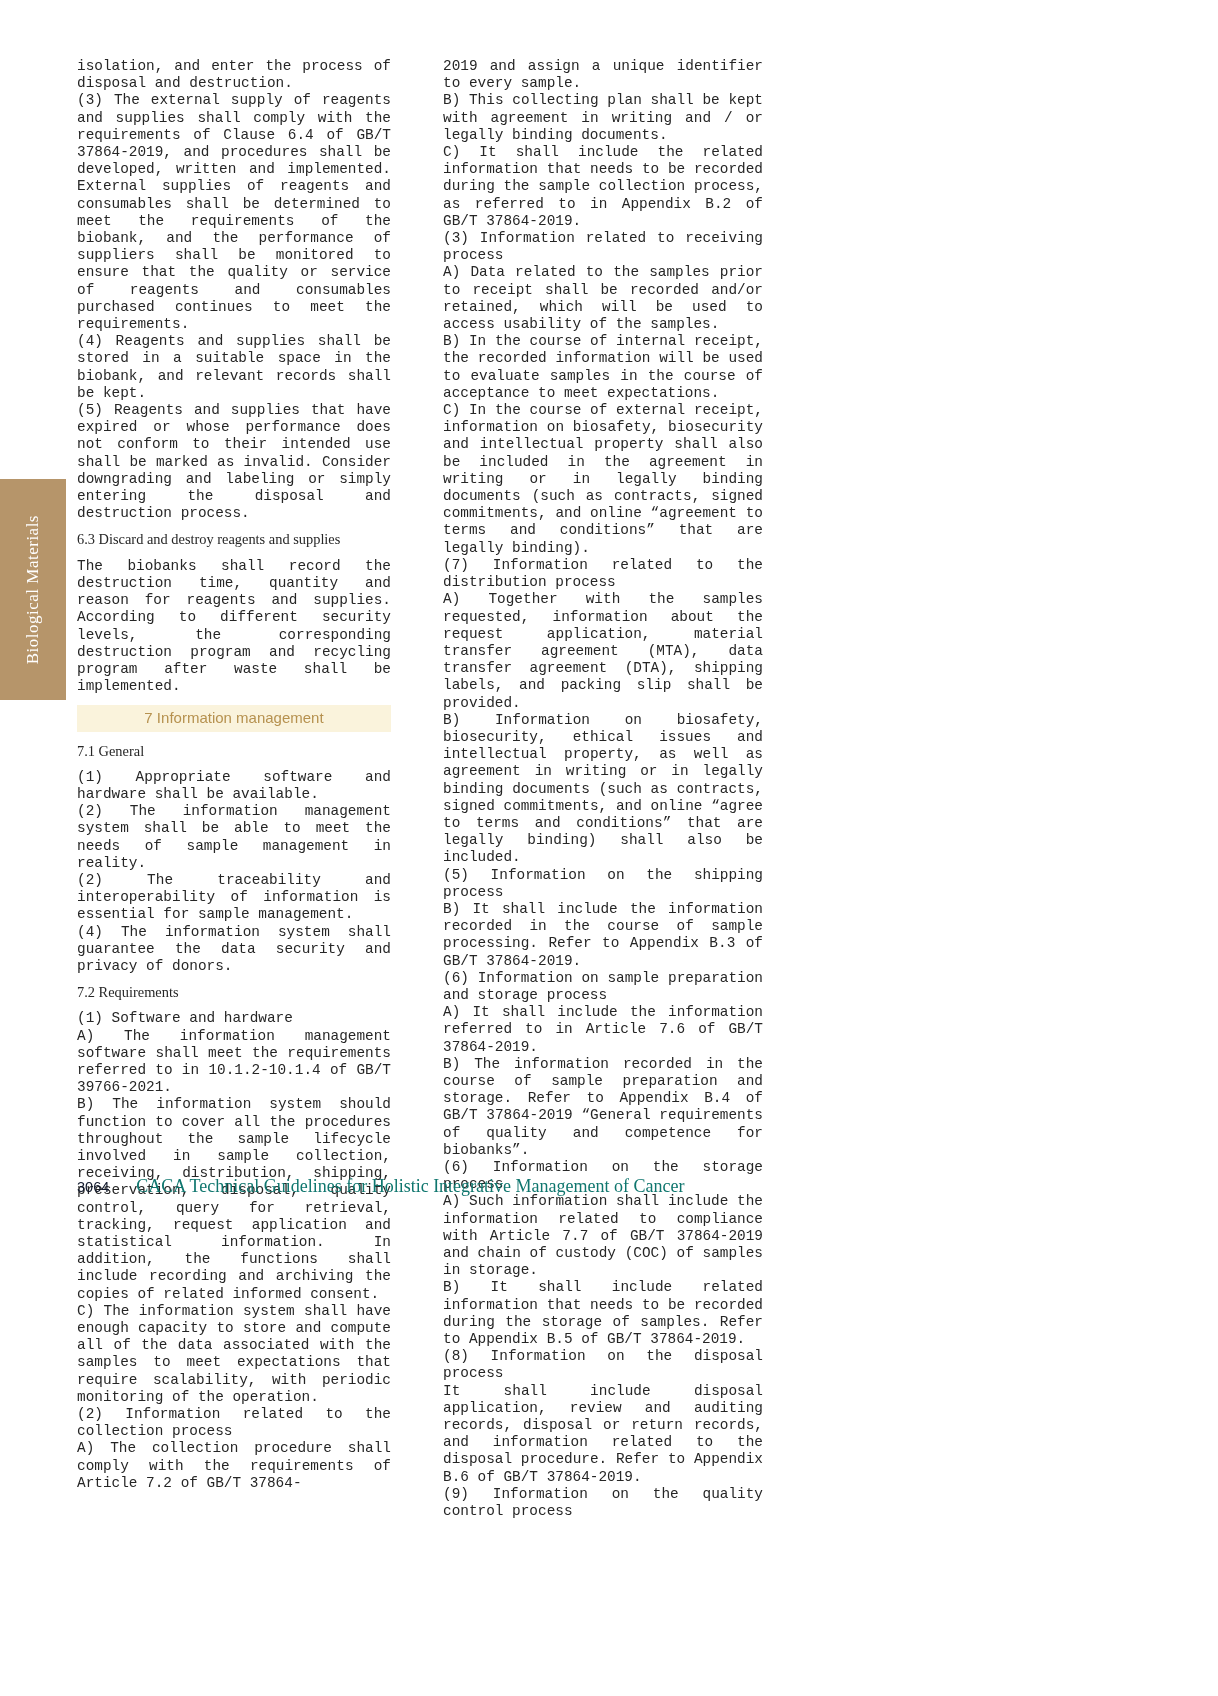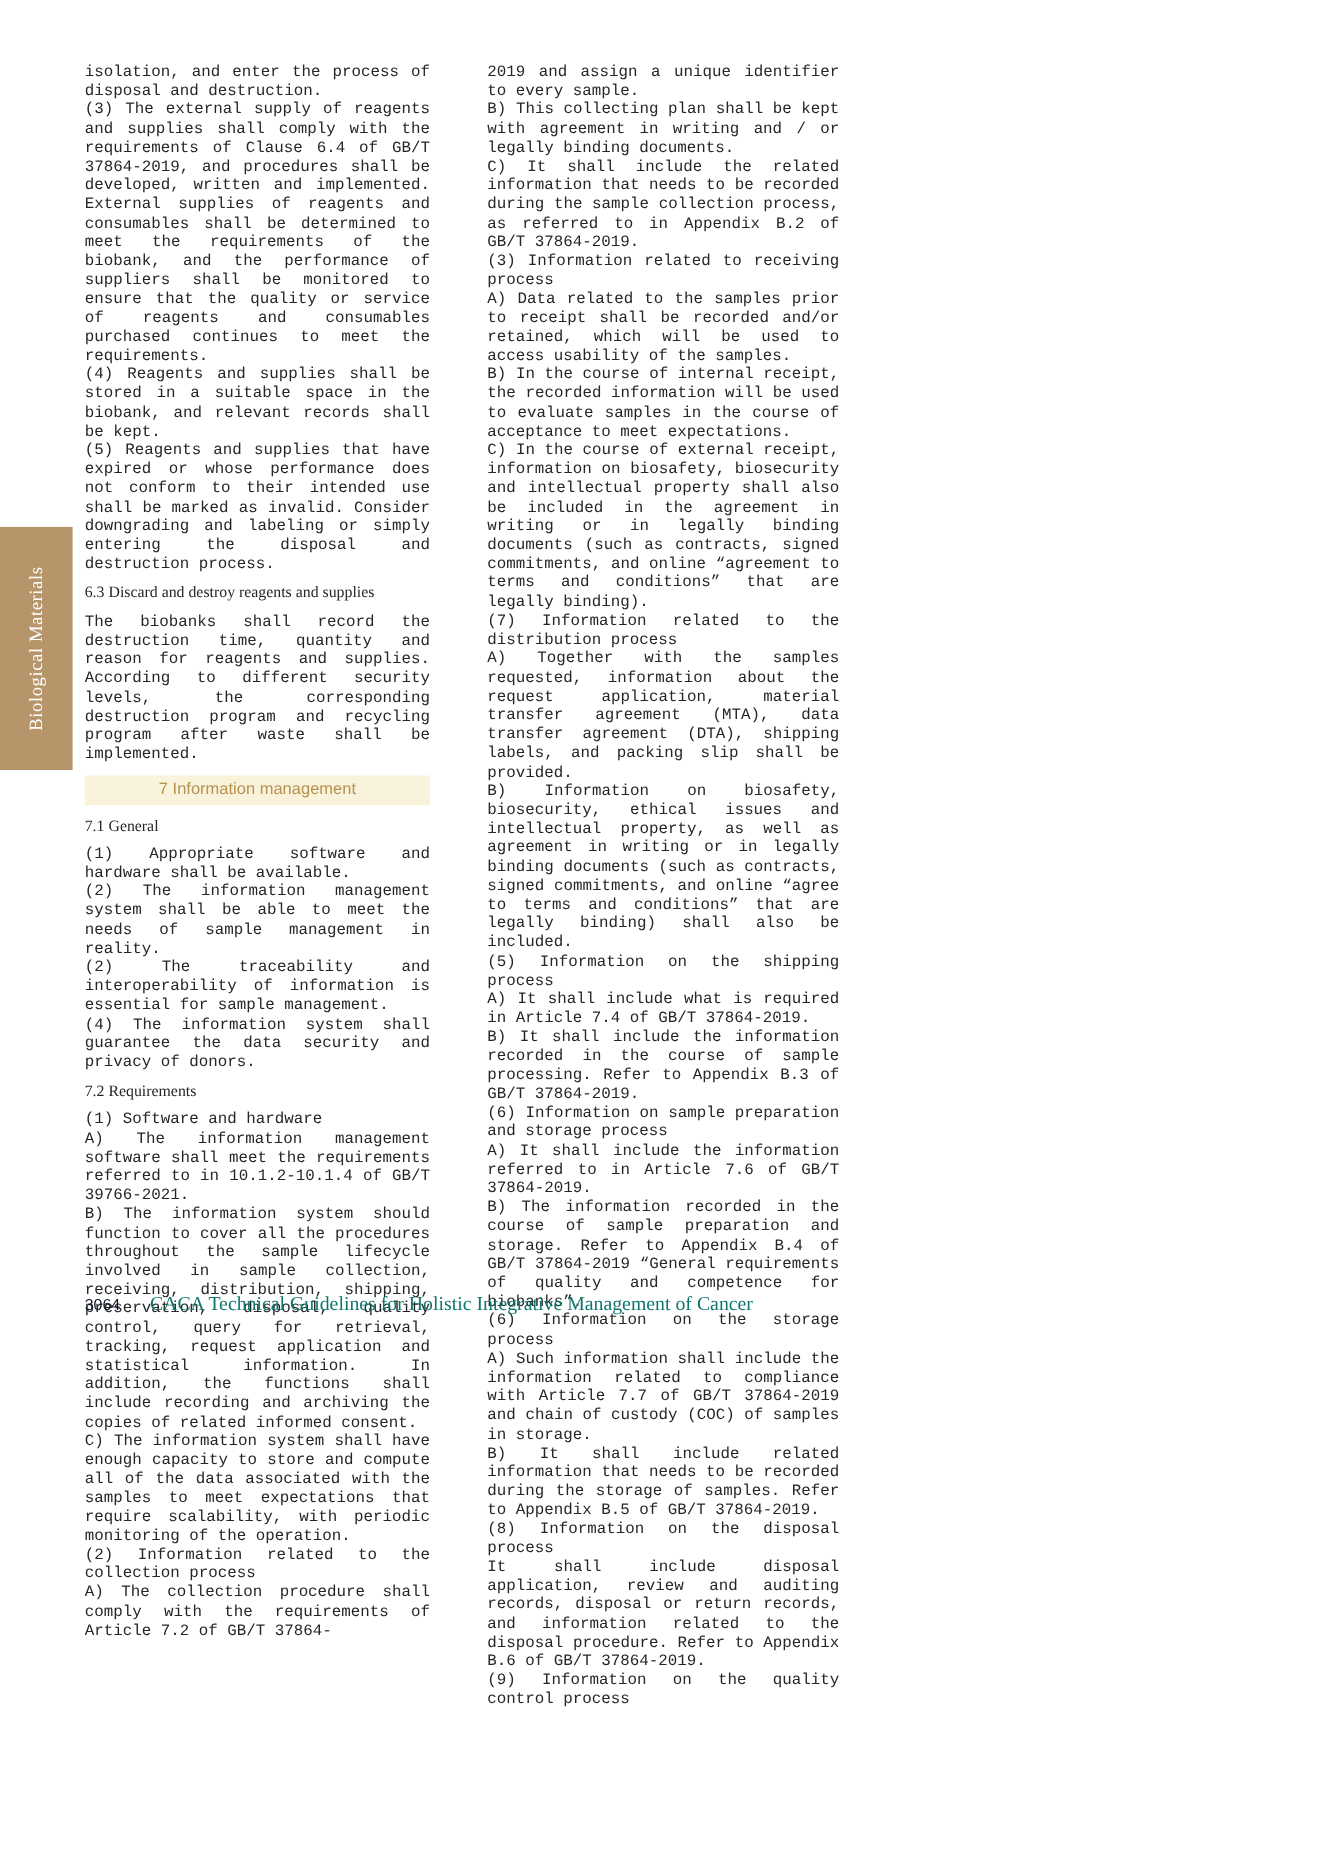--- a/index.html
+++ b/index.html
@@ -118,21 +118,20 @@
         <div class="pline">B) This collecting plan shall be kept with agreement in writing and / or legally binding documents.</div>
         <div class="pline">C) It shall include the related information that needs to be recorded during the sample collection process, as referred to in Appendix B.2 of GB/T 37864-2019.</div>
         <div class="pline">(3) Information related to receiving process</div>
         <div class="pline">A) Data related to the samples prior to receipt shall be recorded and/or retained, which will be used to access usability of the samples.</div>
         <div class="pline">B) In the course of internal receipt, the recorded information will be used to evaluate samples in the course of acceptance to meet expectations.</div>
         <div class="pline">C) In the course of external receipt, information on biosafety, biosecurity and intellectual property shall also be included in the agreement in writing or in legally binding documents (such as contracts, signed commitments, and online “agreement to terms and conditions” that are legally binding).</div>
         <div class="pline">(7) Information related to the distribution process</div>
         <div class="pline">A) Together with the samples requested, information about the request application, material transfer agreement (MTA), data transfer agreement (DTA), shipping labels, and packing slip shall be provided.</div>
         <div class="pline">B) Information on biosafety, biosecurity, ethical issues and intellectual property, as well as agreement in writing or in legally binding documents (such as contracts, signed commitments, and online “agree to terms and conditions” that are legally binding) shall also be included.</div>
         <div class="pline">(5) Information on the shipping process</div>
-        <div class="pline">A) It shall include what is required in Article 7.4 of GB/T 37864-2019.</div>
         <div class="pline">B) It shall include the information recorded in the course of sample processing. Refer to Appendix B.3 of GB/T 37864-2019.</div>
         <div class="pline">(6) Information on sample preparation and storage process</div>
         <div class="pline">A) It shall include the information referred to in Article 7.6 of GB/T 37864-2019.</div>
         <div class="pline">B) The information recorded in the course of sample preparation and storage. Refer to Appendix B.4 of GB/T 37864-2019 “General requirements of quality and competence for biobanks”.</div>
         <div class="pline">(6) Information on the storage process</div>
         <div class="pline">A) Such information shall include the information related to compliance with Article 7.7 of GB/T 37864-2019 and chain of custody (COC) of samples in storage.</div>
         <div class="pline">B) It shall include related information that needs to be recorded during the storage of samples. Refer to Appendix B.5 of GB/T 37864-2019.</div>
         <div class="pline">(8) Information on the disposal process</div>
         <div class="pline">It shall include disposal application, review and auditing records, disposal or return records, and information related to the disposal procedure. Refer to Appendix B.6 of GB/T 37864-2019.</div>
         <div class="pline">(9) Information on the quality control process</div>

